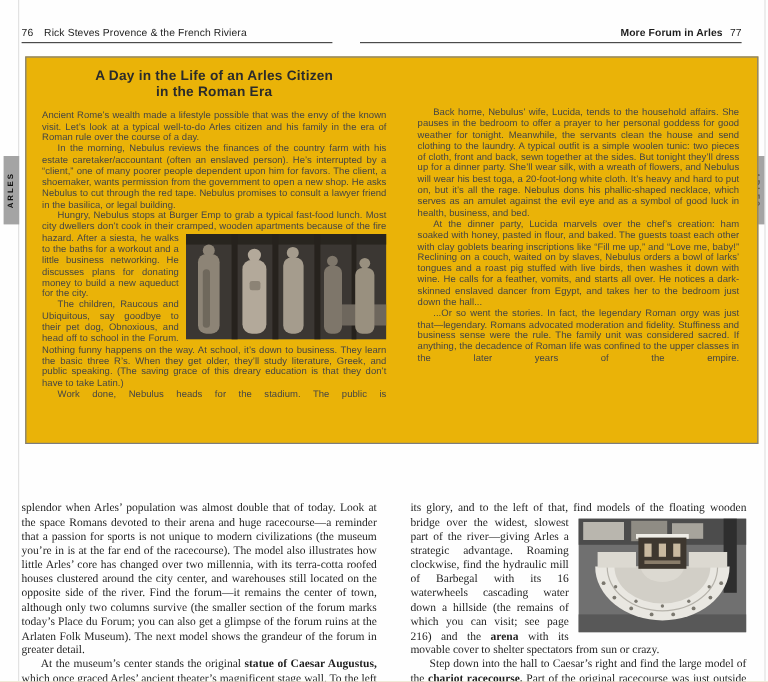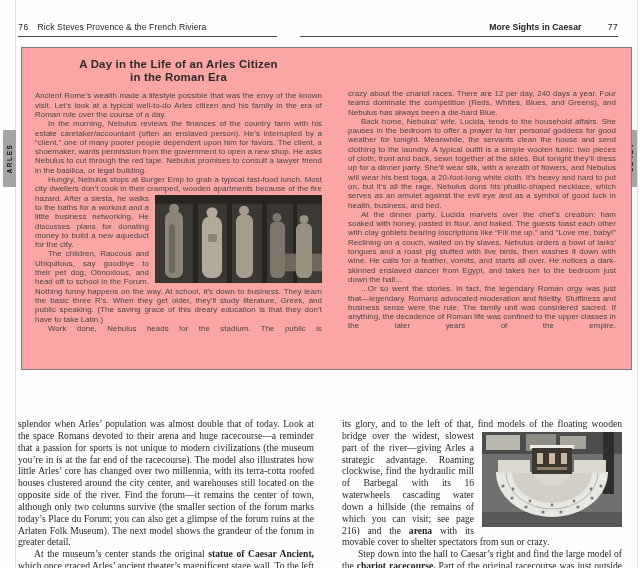--- a/index.html
+++ b/index.html
@@ -4,34 +4,34 @@
 <style>
   html,body{margin:0;padding:0;background:#e9e9e9;}
   #page{position:relative;width:640px;height:568px;background:#fefefe;overflow:hidden;
         font-family:"Liberation Sans",sans-serif;color:#222;}
   .edge{position:absolute;top:0;bottom:0;width:1px;background:#e2e2e2;}
   
   .hdr{position:absolute;top:22px;font-size:8.6px;letter-spacing:.1px;color:#1c1c1c;
        border-bottom:1.5px solid #4a4a4a;padding-bottom:3px;white-space:nowrap;}
   .hdr-left{left:18px;width:259px;}
   .hdr-right{right:22px;width:318px;text-align:right;font-weight:bold;}
-  .hdr .num{font-weight:normal;font-family:Liberation Mono, monospace;}
+  .hdr .num{font-weight:normal;}
   .hdr-left .num{margin-right:9px;}
-  .hdr-right .num{margin-left:26px;}
+  .hdr-right .num{margin-left:6px;}
   
   .tab{position:absolute;top:130px;width:13px;height:57px;background:#a4a4a4;
        display:flex;align-items:center;justify-content:center;}
   .tab-left{left:3px;}
   .tab-right{right:3px;}
   .tab span{font-size:6.5px;font-weight:bold;color:#0d0d0d;letter-spacing:1.6px;white-space:nowrap;}
   .tab-left span{transform:rotate(-90deg);}
   .tab-right span{transform:rotate(90deg);}
   
   .box{position:absolute;left:21px;top:47px;width:611px;height:323px;box-sizing:border-box;
-       border:1.5px solid #7d7d7d;background:#fca5a5;padding:8px 13px 6px 13px;
+       border:1.5px solid #7d7d7d;background:#eab308;padding:8px 13px 6px 13px;
        display:flex;overflow:hidden;}
   .box-col{text-align:justify;}
   .box-col-left{width:287px;}
   .box-col-right{width:268px;padding-top:33px;}
   .box-gap{width:26px;flex:0 0 auto;}
   .box-title{text-align:center;font-weight:bold;font-size:11.4px;line-height:13.2px;
              color:#2b2b2b;letter-spacing:.2px;margin:2px 0 7px 0;}
   .box p{margin:0;font-size:7.9px;line-height:9.3px;color:#454545;letter-spacing:.05px;}
   .indent{text-indent:13px;}
   .last-just{text-align-last:justify;}
@@ -54,21 +54,21 @@
 <body>
 
 <div id="page">
   <div class="edge" style="left:15px"></div>
   <div class="edge" style="right:2px"></div>
 
   <div class="hdr hdr-left">
     <span class="num">76</span><span>Rick Steves Provence &amp; the French Riviera</span>
   </div>
   <div class="hdr hdr-right">
-    <span>More Sights in Caesar</span><span class="num">77</span>
+    <span>More Forum in Arles</span><span class="num">77</span>
   </div>
 
   <div class="tab tab-left">
     <span>ARLES</span>
   </div>
   <div class="tab tab-right">
     <span>ARLES</span>
   </div>
 
   <div class="box">
@@ -104,31 +104,30 @@
             <rect x="141" y="29" width="16" height="56" rx="6" fill="#99907f"></rect>
           </svg>
         </span>
         <span>apartments because of the fire hazard. After a siesta, he walks to the baths for a workout and a little business networking. He discusses plans for donating money to build a new aqueduct for the city.</span>
       </p>
       <p class="indent">The children, Raucous and Ubiquitous, say goodbye to their pet dog, Obnoxious, and head off to school in the Forum. Nothing funny happens on the way. At school, it’s down to business. They learn the basic three R’s. When they get older, they’ll study literature, Greek, and public speaking. (The saving grace of this dreary education is that they don’t have to take Latin.)</p>
       <p class="indent last-just">Work done, Nebulus heads for the stadium. The public is</p>
     </div>
     <div class="box-gap"></div>
     <div class="box-col box-col-right">
-      <p>crazy about the chariot races. There are 12 per day, 240 days a year. Four teams dominate the competition (Reds, Whites, Blues, and Greens), and Nebulus has always been a die-hard Blue.</p>
       <p class="indent">Back home, Nebulus’ wife, Lucida, tends to the household affairs. She pauses in the bedroom to offer a prayer to her personal goddess for good weather for tonight. Meanwhile, the servants clean the house and send clothing to the laundry. A typical outfit is a simple woolen tunic: two pieces of cloth, front and back, sewn together at the sides. But tonight they’ll dress up for a dinner party. She’ll wear silk, with a wreath of flowers, and Nebulus will wear his best toga, a 20-foot-long white cloth. It’s heavy and hard to put on, but it’s all the rage. Nebulus dons his phallic-shaped necklace, which serves as an amulet against the evil eye and as a symbol of good luck in health, business, and bed.</p>
       <p class="indent">At the dinner party, Lucida marvels over the chef’s creation: ham soaked with honey, pasted in flour, and baked. The guests toast each other with clay goblets bearing inscriptions like “Fill me up,” and “Love me, baby!” Reclining on a couch, waited on by slaves, Nebulus orders a bowl of larks’ tongues and a roast pig stuffed with live birds, then washes it down with wine. He calls for a feather, vomits, and starts all over. He notices a dark-skinned enslaved dancer from Egypt, and takes her to the bedroom just down the hall...</p>
       <p class="indent last-just">...Or so went the stories. In fact, the legendary Roman orgy was just that—legendary. Romans advocated moderation and fidelity. Stuffiness and business sense were the rule. The family unit was considered sacred. If anything, the decadence of Roman life was confined to the upper classes in the later years of the empire.</p>
     </div>
   </div>
 
   <div class="main">
     <div class="main-col main-col-left">
       <p>splendor when Arles’ population was almost double that of today. Look at the space Romans devoted to their arena and huge racecourse—a reminder that a passion for sports is not unique to modern civilizations (the museum you’re in is at the far end of the racecourse). The model also illustrates how little Arles’ core has changed over two millennia, with its terra-cotta roofed houses clustered around the city center, and warehouses still located on the opposite side of the river. Find the forum—it remains the center of town, although only two columns survive (the smaller section of the forum marks today’s Place du Forum; you can also get a glimpse of the forum ruins at the Arlaten Folk Museum). The next model shows the grandeur of the forum in greater detail.</p>
-      <p class="indent last-just"><span>At the museum’s center stands the original </span><b>statue of Caesar Ancient,</b><span> which once graced Arles’ ancient theater’s magnificent stage wall. To the left of Caesar is a </span><b>model of Arles’ theater</b><span> in all</span></p>
+      <p class="indent last-just"><span>At the museum’s center stands the original </span><b>statue of Caesar Augustus,</b><span> which once graced Arles’ ancient theater’s magnificent stage wall. To the left of Caesar is a </span><b>model of Arles’ theater</b><span> in all</span></p>
     </div>
     <div class="main-gap"></div>
     <div class="main-col main-col-right">
       <p>
         <span>its glory, and to the left of that, find models of the floating wooden</span>
         <span class="model-float">
           <svg viewBox="0 0 140 95" preserveAspectRatio="none">
             <rect width="140" height="95" fill="#707070"></rect>
             <rect width="140" height="22" fill="#4c4c4c"></rect>
             <rect x="4" y="3" width="34" height="15" fill="#b9b6ae"></rect>

